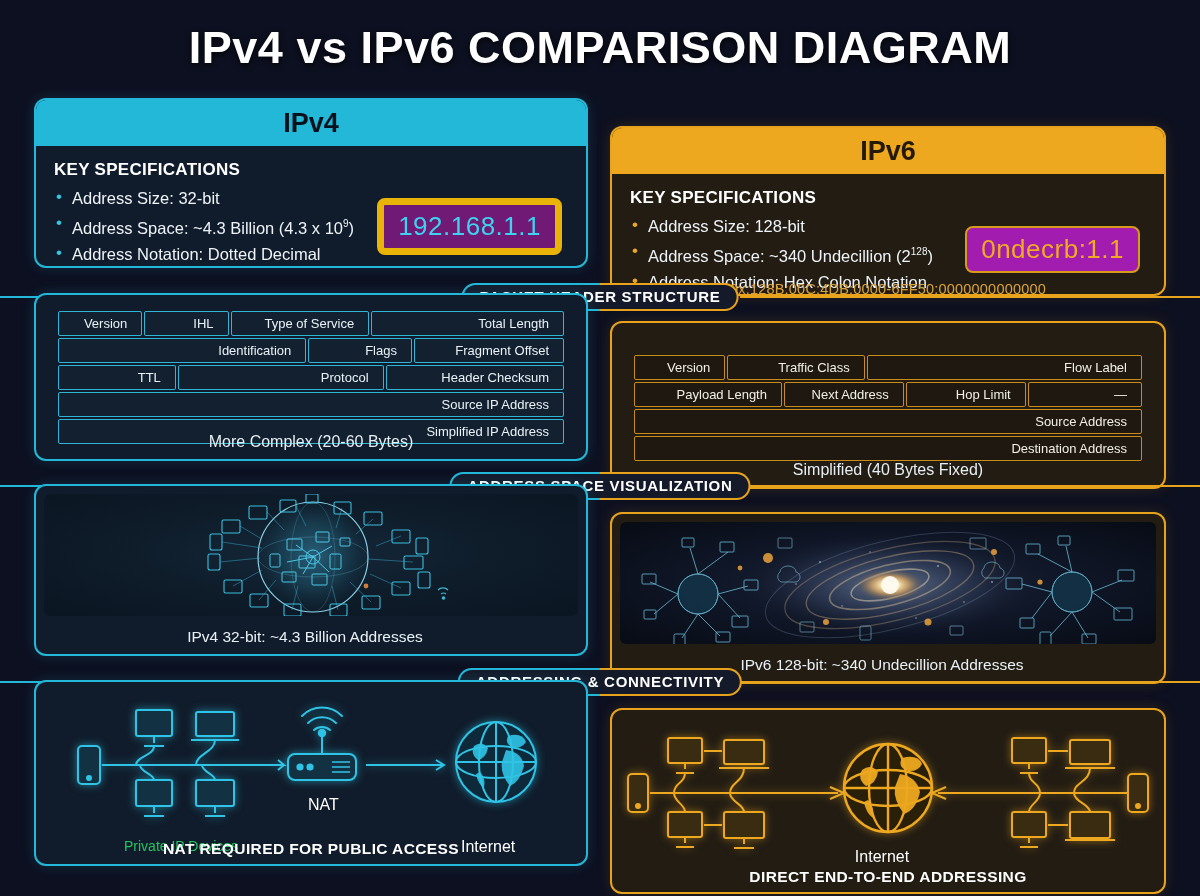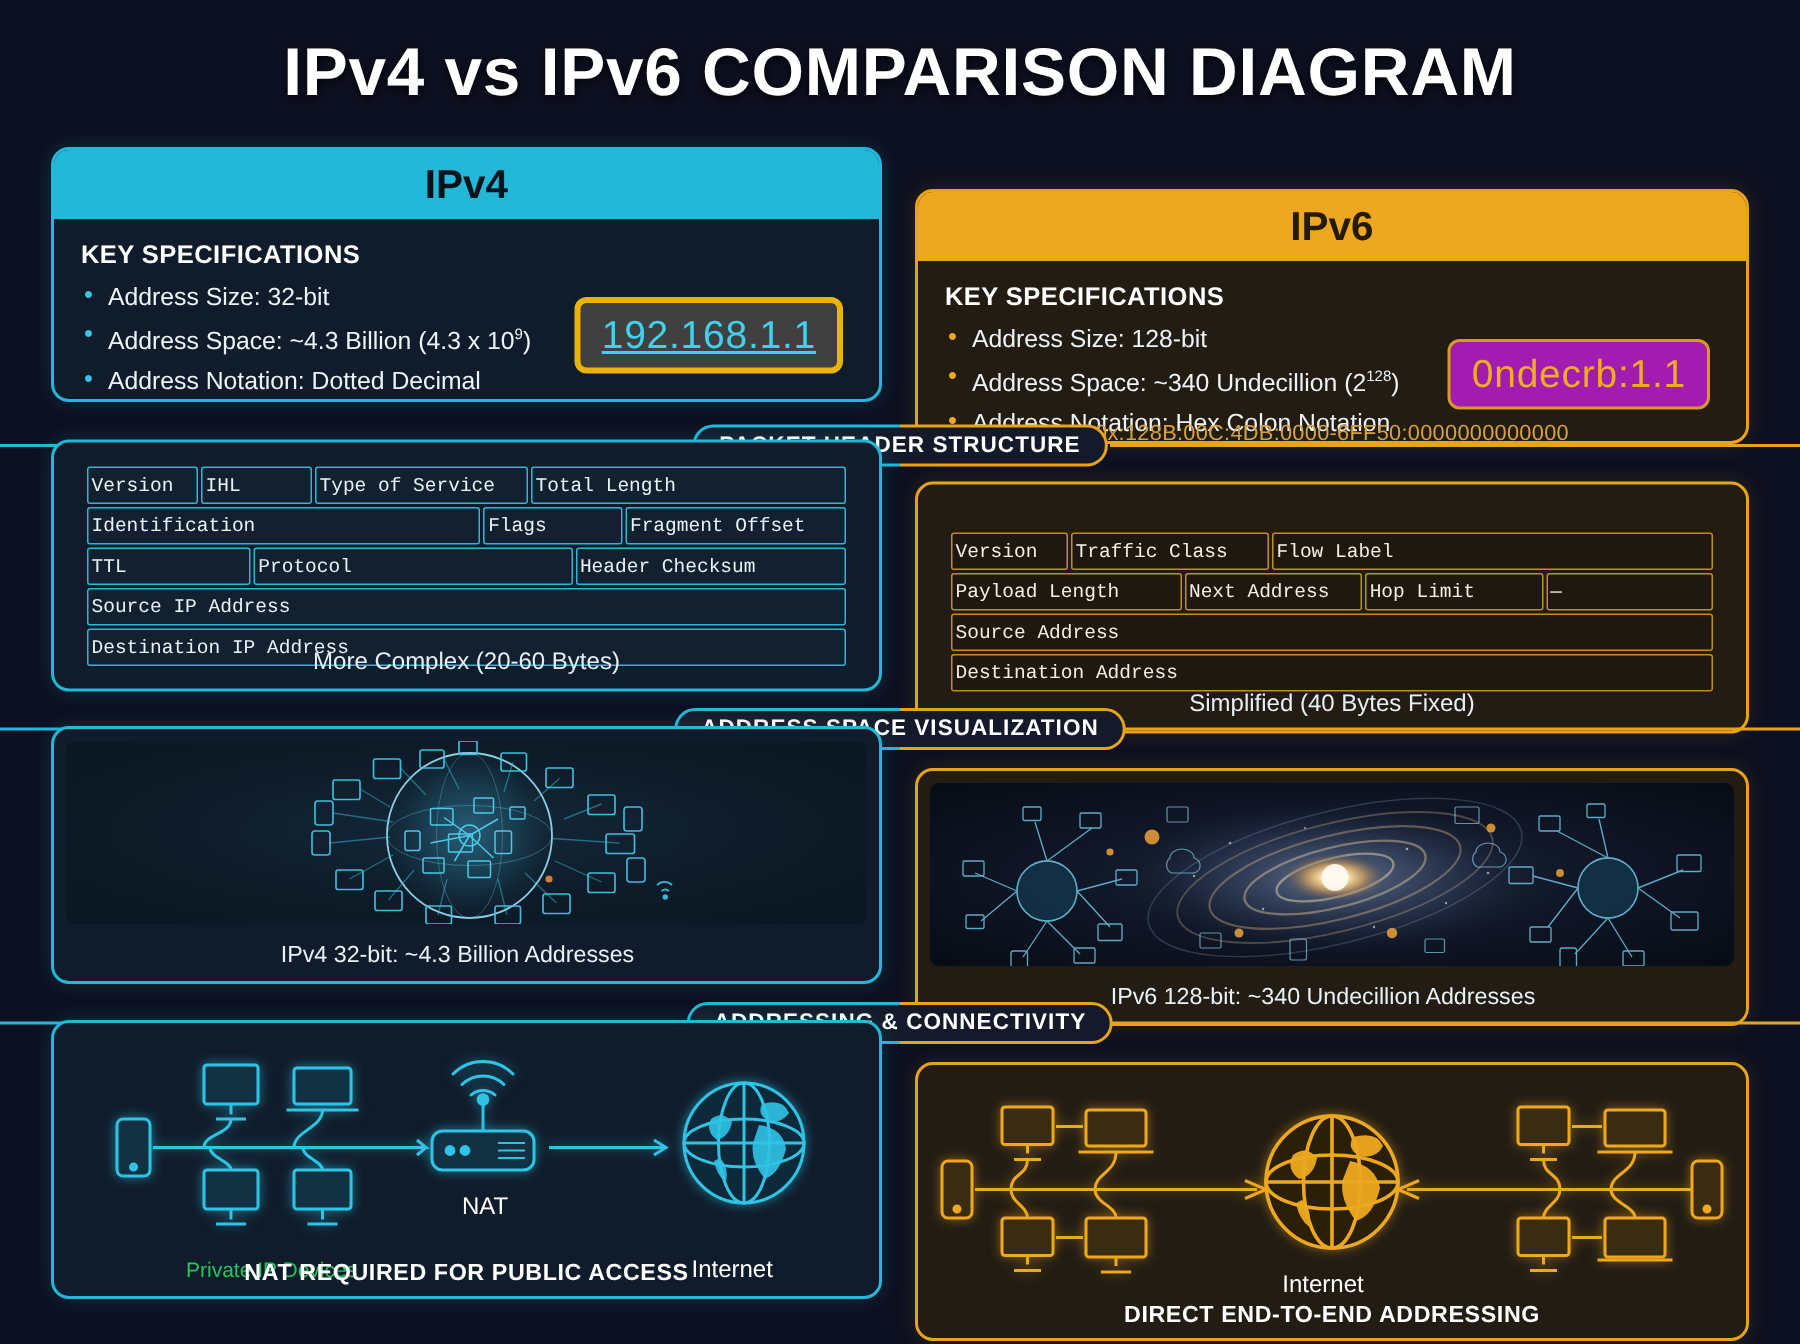--- a/index.html
+++ b/index.html
@@ -45,21 +45,21 @@
   }
   .cyan .spec-list li::before  { color: #35c6e4; }
   .amber .spec-list li::before { color: #eda820; }
   sup { font-size: 10px; }
 
   .addr-badge {
     position: absolute; right: 24px; top: 52px;
     padding: 6px 14px; border-radius: 8px;
     font-size: 26px; letter-spacing: 0.5px;
   }
-  .addr-badge.cyan  { border: 4px solid #eab308; color: #3fd2ef; background: #404040; text-decoration: underline; }
+  .addr-badge.cyan  { border: 7px solid #eab308; color: #3fd2ef; background: #701a75; }
   .addr-badge.amber { border: 2px solid #d79a1c; color: #efab23; background: #a21caf; }
 
   .hex-line {
     position: absolute; left: 0; right: 0; bottom: 8px;
     text-align: center; font-size: 14.5px; color: #d9a33c; letter-spacing: 0.2px;
   }
 
   
   .divider { position: absolute; left: 0; width: 1200px; height: 28px; }
   .divider .rule-l, .divider .rule-r {
@@ -76,25 +76,24 @@
     height: 24px; line-height: 23px; border-radius: 12px;
     background: #141a2a; padding: 0 16px;
     font-size: 15px; font-weight: bold; letter-spacing: 0.7px; color: #ffffff;
     white-space: nowrap;
   }
 
   
   .hdr-table { position: absolute; left: 22px; right: 22px; top: 16px; }
   .hdr-row { display: flex; margin-bottom: 2px; }
   .hdr-cell {
-    flex: 1; text-align: left;
+    flex: 1; text-align: right;
     font-size: 13px; color: #e9f2f7;
-    padding: 4px 2px; margin-right: 2px;
+    padding: 4px 14px; margin-right: 2px;
     border-radius: 2px;
-    font-family: Liberation Mono, monospace;
   }
   .hdr-cell:last-child { margin-right: 0; }
   .cyan .hdr-cell  { border: 1px solid #2fb6d6; background: #13202f; }
   .amber .hdr-cell { border: 1px solid #c88c1c; background: #1e1810; color: #f3efe6; }
   .panel-caption {
     position: absolute; left: 0; right: 0; bottom: 8px;
     text-align: center; font-size: 16px; color: #e7eef4;
   }
 
   
@@ -177,21 +176,21 @@
       </div>
       <div class="hdr-row">
         <div class="hdr-cell" style="flex:1.45">TTL</div>
         <div class="hdr-cell" style="flex:2.9">Protocol</div>
         <div class="hdr-cell" style="flex:2.45">Header Checksum</div>
       </div>
       <div class="hdr-row">
         <div class="hdr-cell" style="flex:1">Source IP Address</div>
       </div>
       <div class="hdr-row">
-        <div class="hdr-cell" style="flex:1">Destination IP Address</div>
+        <div class="hdr-cell" style="flex:1">Simplified IP Address</div>
       </div>
     </div>
     <div class="panel-caption">More Complex (20-60 Bytes)</div>
   </div>
 
   <div class="panel amber" style="left:610px; top:293px; width:556px; height:168px;">
     <div class="hdr-table" style="top:32px;">
       <div class="hdr-row">
         <div class="hdr-cell" style="flex:1">Version</div>
         <div class="hdr-cell" style="flex:1.75">Traffic Class</div>

